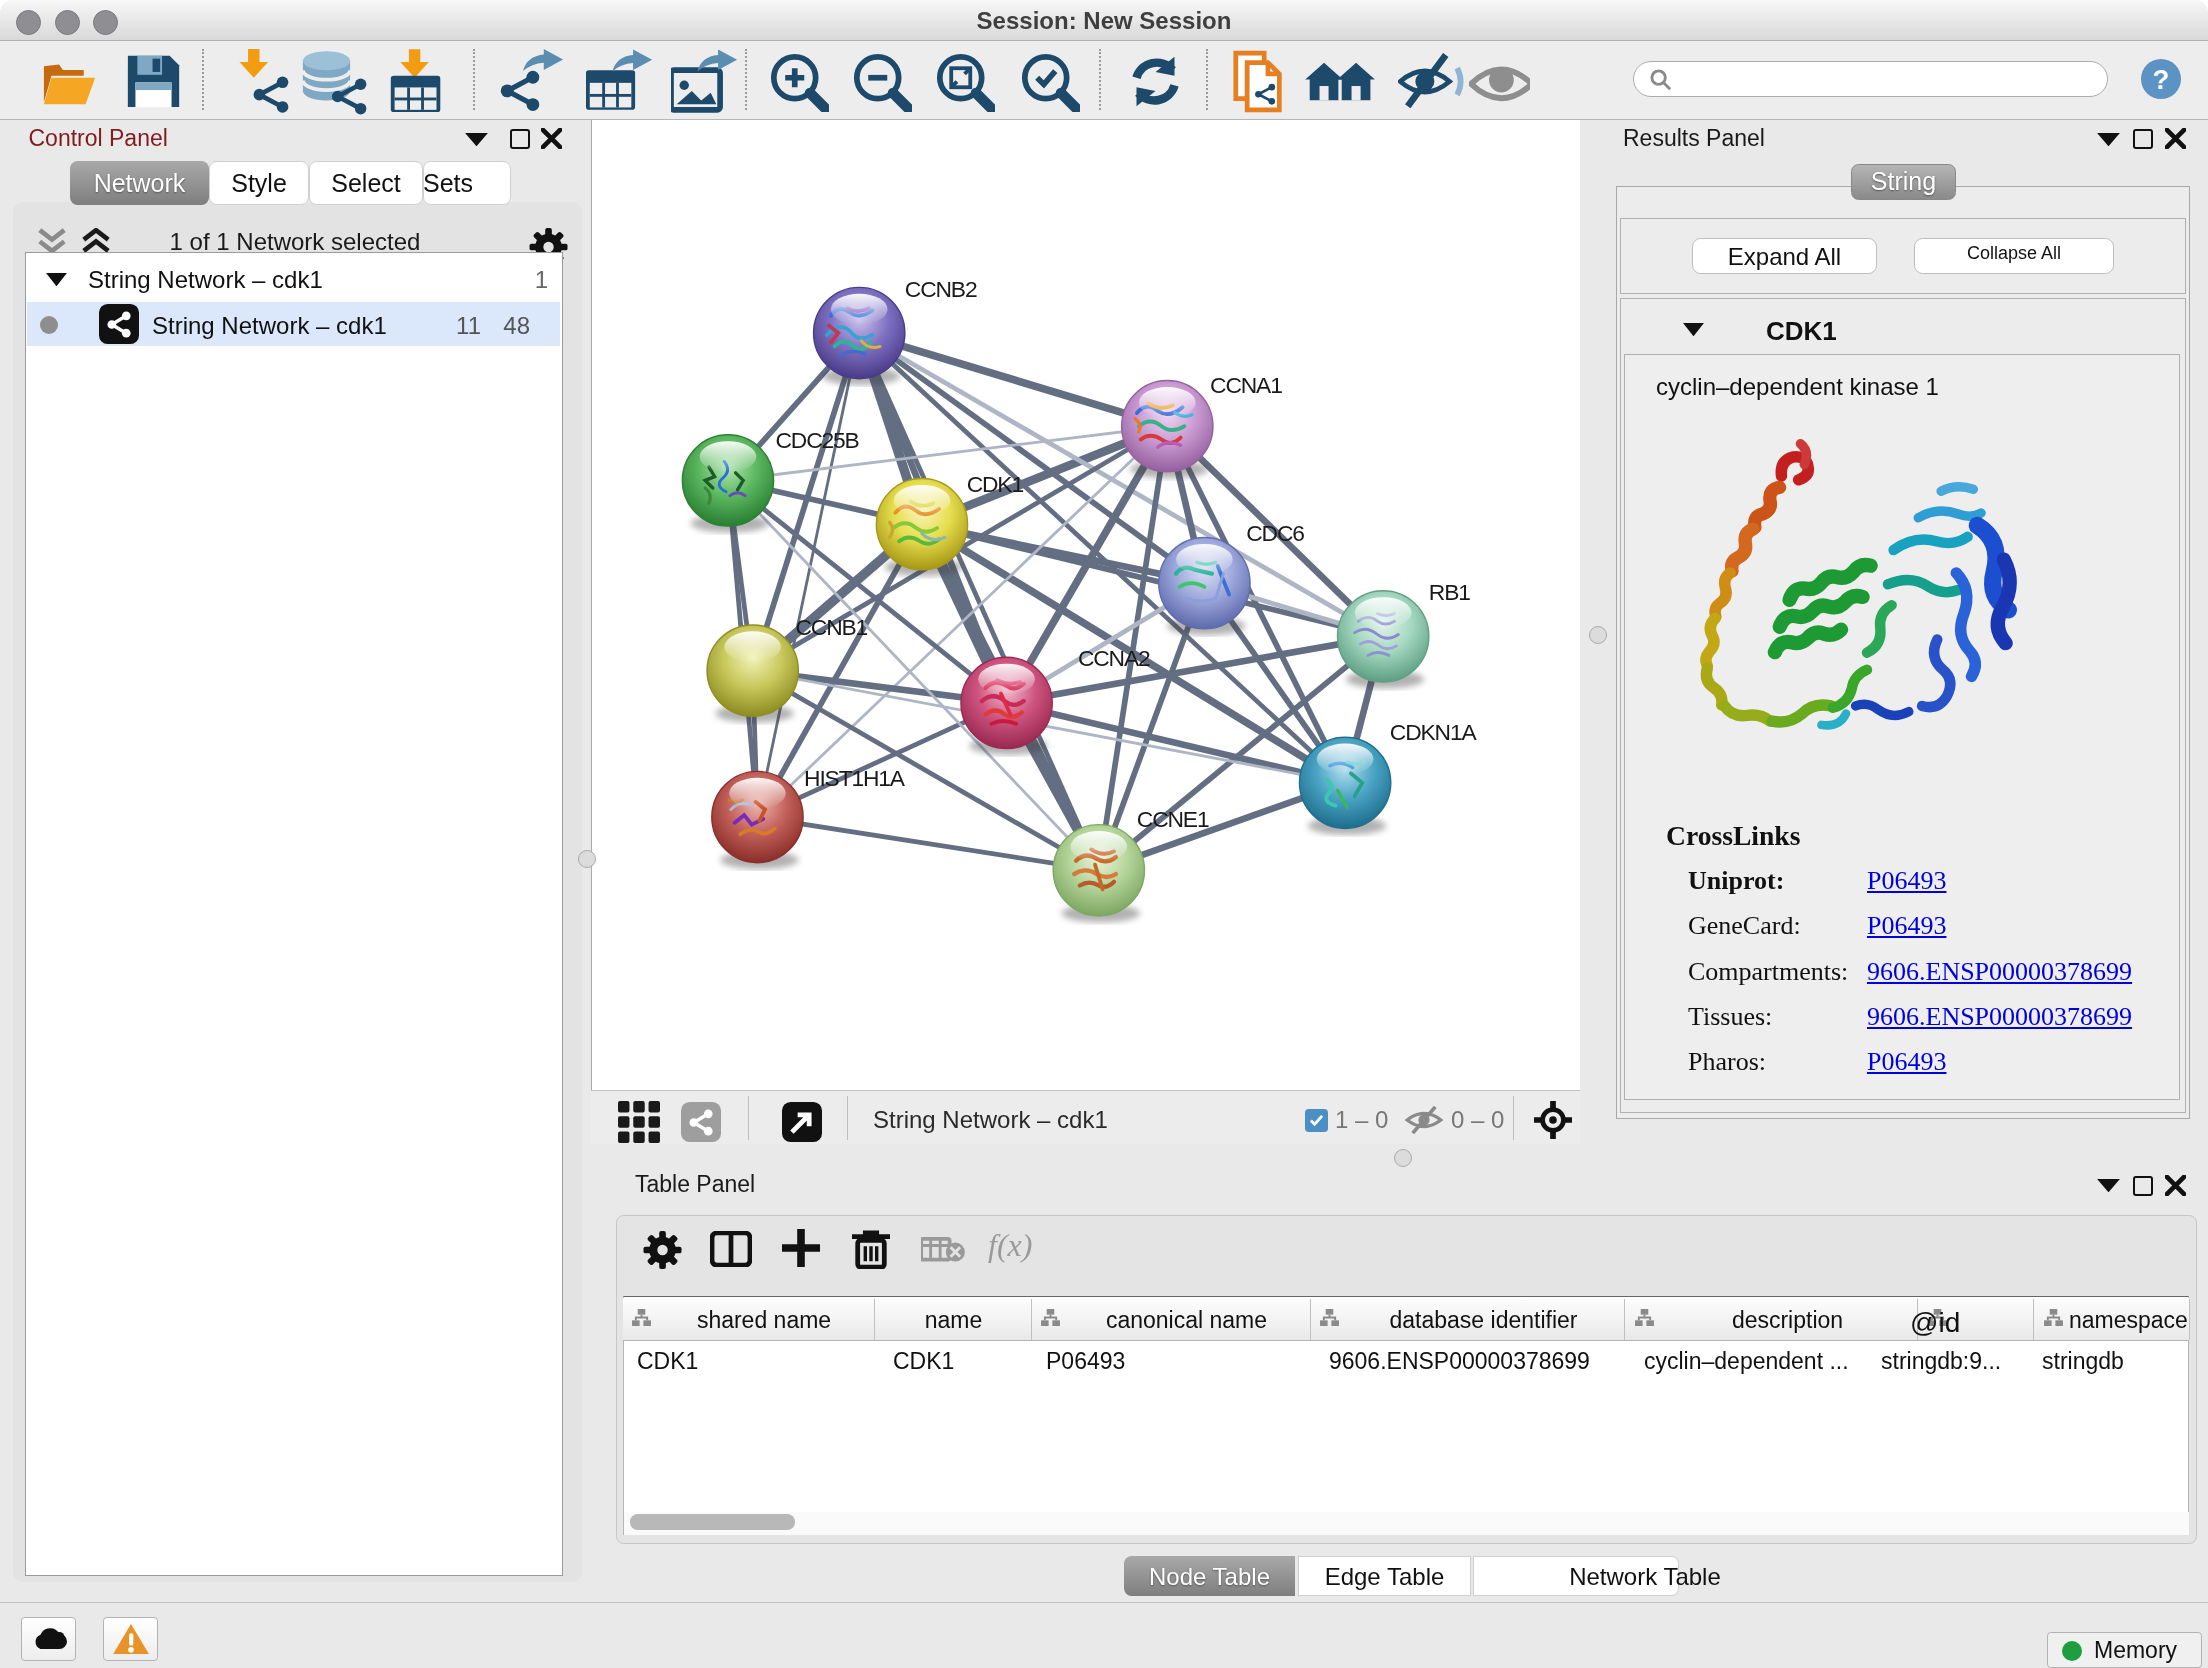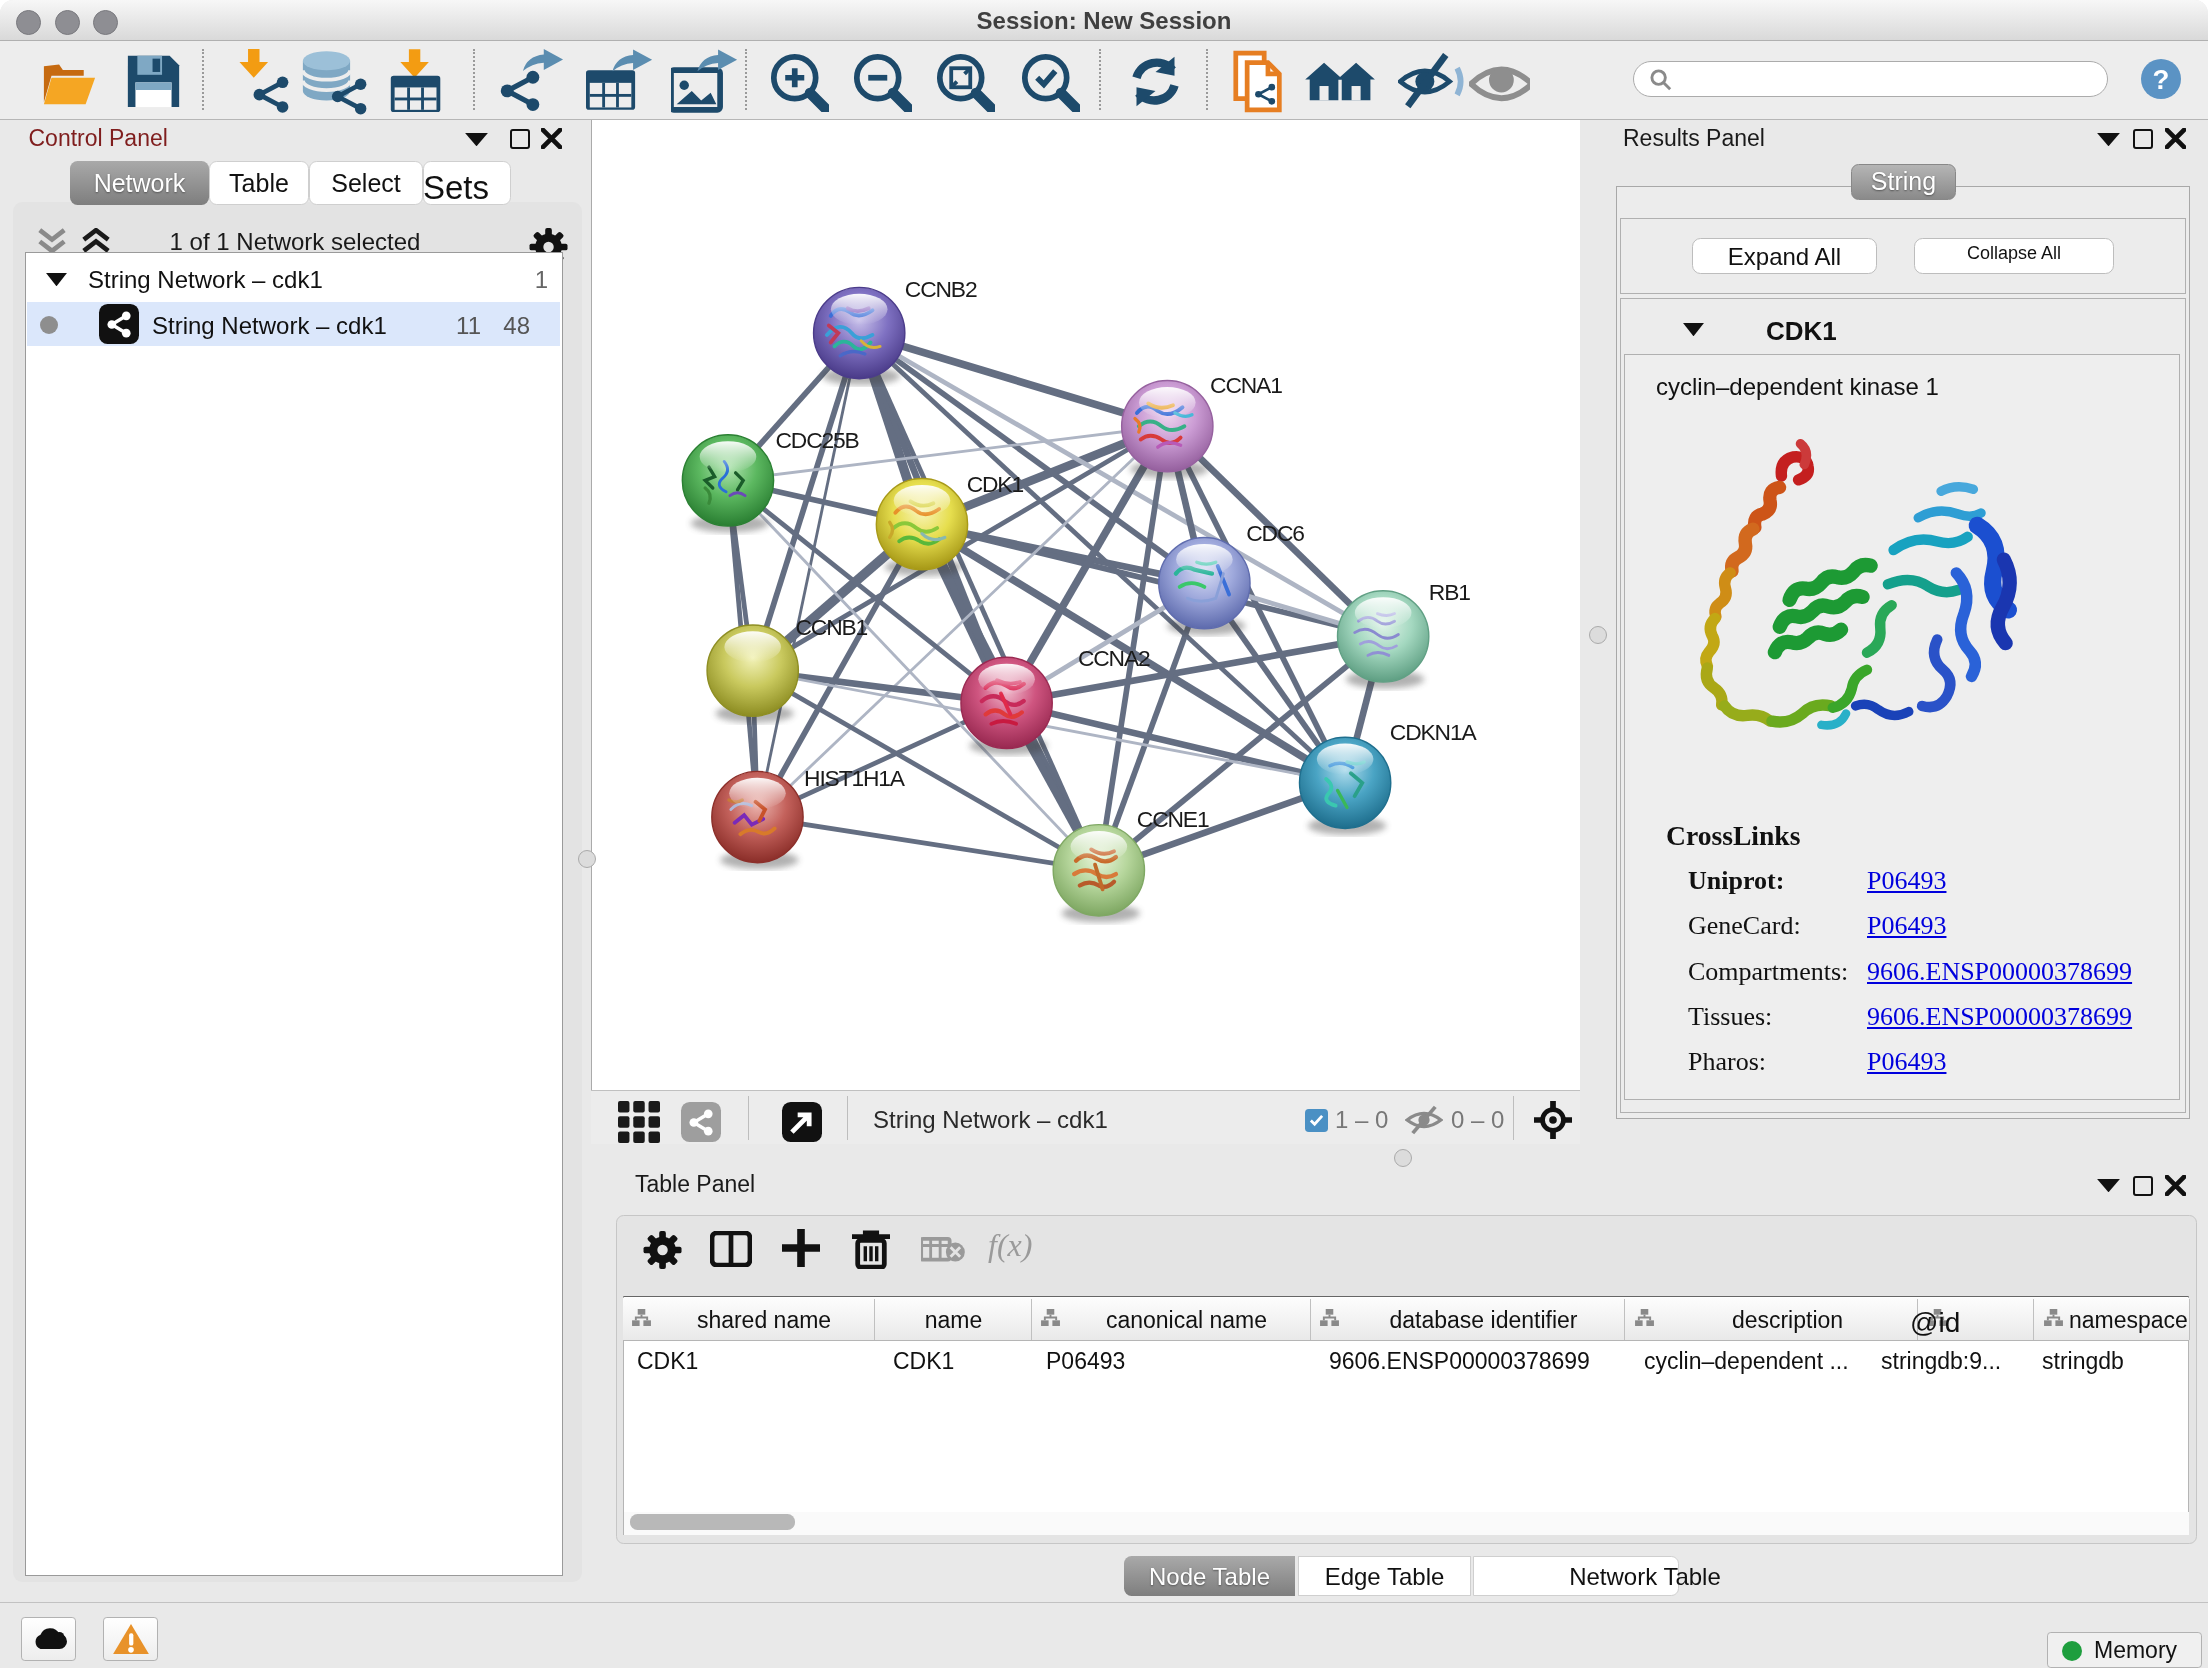--- a/index.html
+++ b/index.html
@@ -142,25 +142,25 @@
     <path d="M0 0 L24 0 L12 14 Z" fill="#111"></path>
   </svg>
 <div class="abs" style="left:510px;top:129px;width:16px;height:16px;border:2.9px solid #111;border-radius:2.9px;"></div>
 <svg class="abs" style="left:541px;top:128px;" width="21" height="21" viewBox="0 0 22 22">
     <path d="M2 2 L20 20 M20 2 L2 20" stroke="#111" stroke-width="5" stroke-linecap="round"></path>
   </svg>
 <div class="abs" style="left:13.3px;top:202px;width:569px;height:1380px;background:#e3e3e3;border-radius:9.5px;"></div>
 <div class="abs" style="left:70px;top:161px;width:139px;height:44px;background:linear-gradient(#a9a9a9,#7e7e7e);border-radius:7.6px;"></div>
 <div class="txt" style="left:70px;top:169px;width:139px;text-align:center;font-size:25px;color:#fff;text-shadow:0 1px 1.9px #555;">Network</div>
 <div class="abs" style="left:209px;top:161px;width:100px;height:44px;background:#fff;border:1px solid #cfcfcf;border-radius:7.6px;box-sizing:border-box;"></div>
-<div class="txt" style="left:209px;top:169px;width:100px;text-align:center;font-size:25px;color:#111;">Table</div>
+<div class="txt" style="left:209px;top:169px;width:100px;text-align:center;font-size:25px;color:#111;">Style</div>
 <div class="abs" style="left:309px;top:161px;width:114px;height:44px;background:#fff;border:1px solid #cfcfcf;border-radius:7.6px;box-sizing:border-box;"></div>
 <div class="txt" style="left:309px;top:169px;width:114px;text-align:center;font-size:25px;color:#111;">Select</div>
 <div class="abs" style="left:423px;top:161px;width:88px;height:44px;background:#fff;border:1px solid #cfcfcf;border-radius:7.6px;box-sizing:border-box;"></div>
-<div class="txt" style="left:423px;top:169px;width:64px;text-align:center;font-size:33px;color:#111;">Sets</div>
+<div class="txt" style="left:423px;top:169px;width:64px;text-align:left;font-size:25px;color:#111;">Sets</div>
 <svg class="abs" style="left:36px;top:228px;" width="32" height="27" viewBox="0 0 34 28">
     <path d="M4 2 L17 12 L30 2 M4 14 L17 24 L30 14" stroke="#8a8a8a" stroke-width="5" fill="none"></path>
   </svg>
 <svg class="abs" style="left:80px;top:228px;" width="32" height="27" viewBox="0 0 34 28">
     <path d="M4 12 L17 2 L30 12 M4 24 L17 14 L30 24" stroke="#1a1a1a" stroke-width="5" fill="none"></path>
   </svg>
 <div class="txt" style="left:143px;top:228px;width:304px;text-align:center;font-size:24px;color:#1a1a1a;">1 of 1 Network selected</div>
 <svg class="abs" style="left:529px;top:228px;" width="40" height="38" viewBox="0 0 42 40">
     <rect x="17" y="0" width="7" height="10" rx="2" fill="#111" transform="rotate(0 20.5 20)"></rect>
     <rect x="17" y="0" width="7" height="10" rx="2" fill="#111" transform="rotate(45 20.5 20)"></rect>

